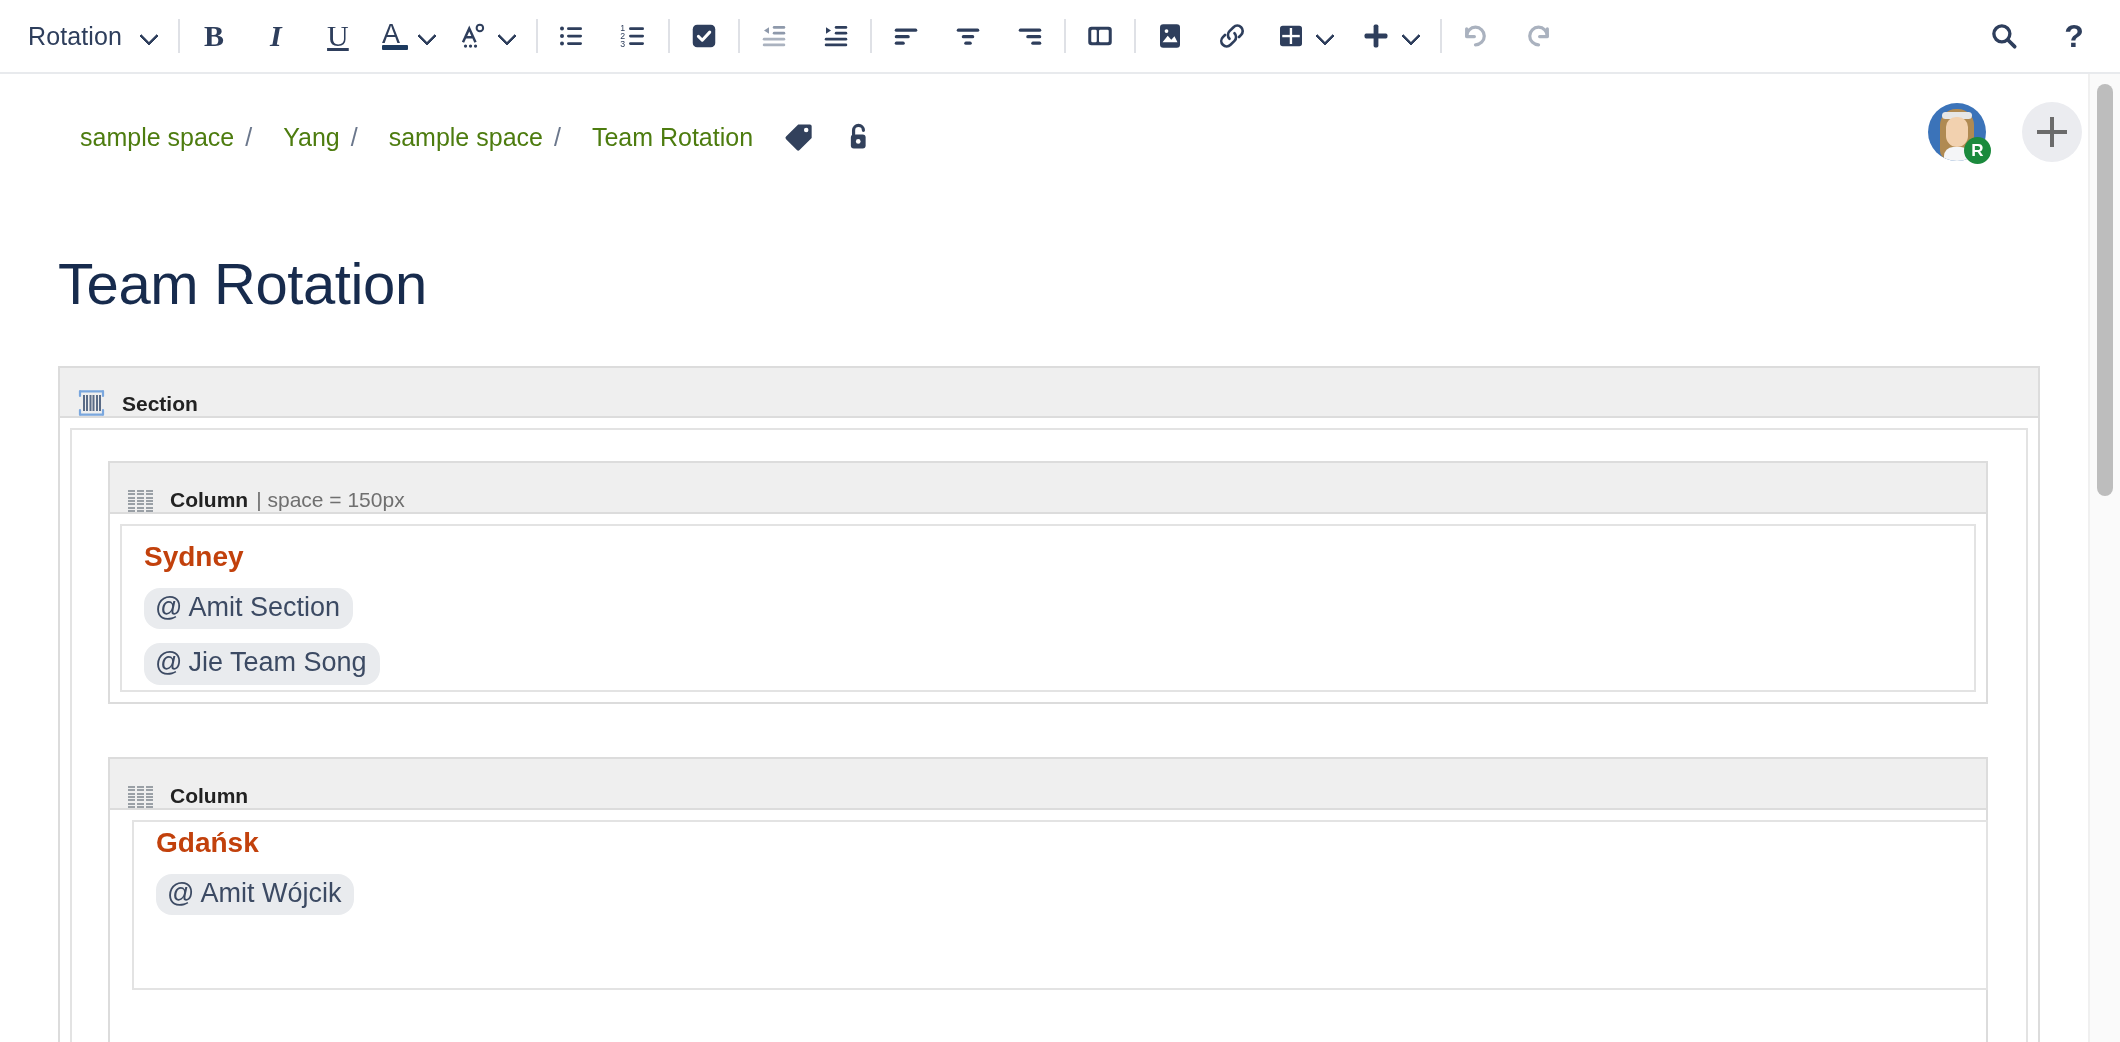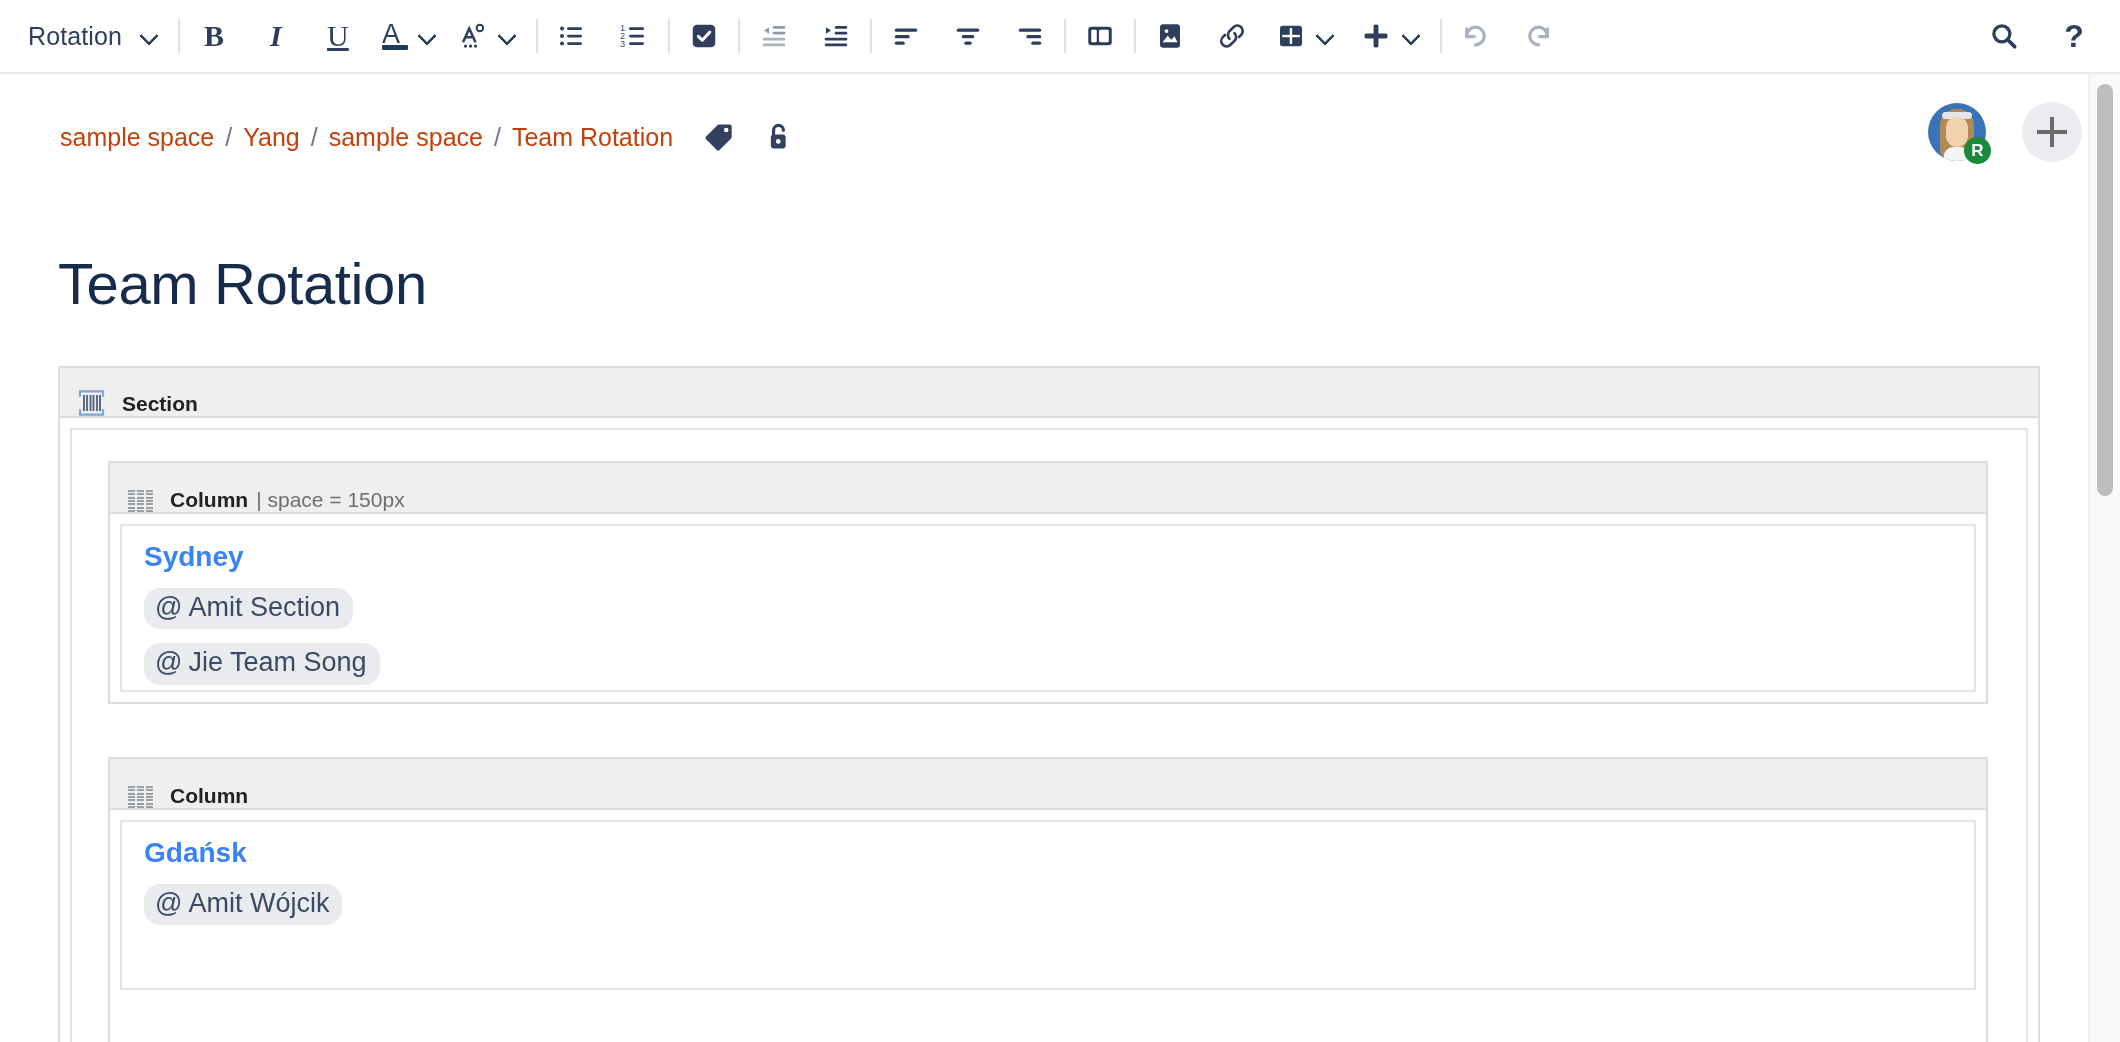--- a/index.html
+++ b/index.html
@@ -96,24 +96,25 @@
   .crumbs {
     position: absolute;
     left: 60px;
     top: 44px;
     display: flex;
     align-items: center;
     height: 38px;
   }
   .crumb {
     font-size: 25px;
-    color: #c2410c;
+    color: #4d7c0f;
     text-decoration: none;
     white-space: nowrap;
     cursor: pointer;
+    margin-left: 20px;
   }
   .crumb-sep {
     font-size: 25px;
     color: #6b778c;
     margin: 0 11px;
   }
   .crumb-icon {
     margin-left: 30px;
     display: flex;
     align-items: center;
@@ -269,26 +270,26 @@
     box-sizing: border-box;
     background: #fff;
     padding: 14px 0 0 22px;
   }
 
   
   #col-macro-2 { left: 36px; top: 327px; width: 1880px; height: 300px; }
   #col-macro-2 > .macro-head { height: 51px; }
   #col-macro-2 > .macro-body {
     position: absolute;
-    left: 10px; top: 61px;
+    left: 22px; top: 61px;
     width: 1856px; height: 170px;
     border: 2px solid #e3e3e3;
     box-sizing: border-box;
     background: #fff;
-    padding: 14px 0 0 22px;
+    padding: 4px 0 0 22px;
   }
 
   
   .ico-section {
     width: 27px; height: 26px;
     position: relative;
     flex: none;
   }
   .ico-col {
     width: 25px; height: 22px;
@@ -307,21 +308,21 @@
   .ico-col .cstack i {
     display: block;
     height: 2px;
     background: #9aa0a6;
   }
 
   
   .city {
     font-size: 28px;
     font-weight: bold;
-    color: #3b82f6;
+    color: #c2410c;
     margin: 0 0 14px 0;
     line-height: 1.2;
   }
   .mention {
     display: inline-flex;
     align-items: center;
     background: #e9ebee;
     border-radius: 16px;
     padding: 3px 13px 5px 11px;
     font-size: 27px;

